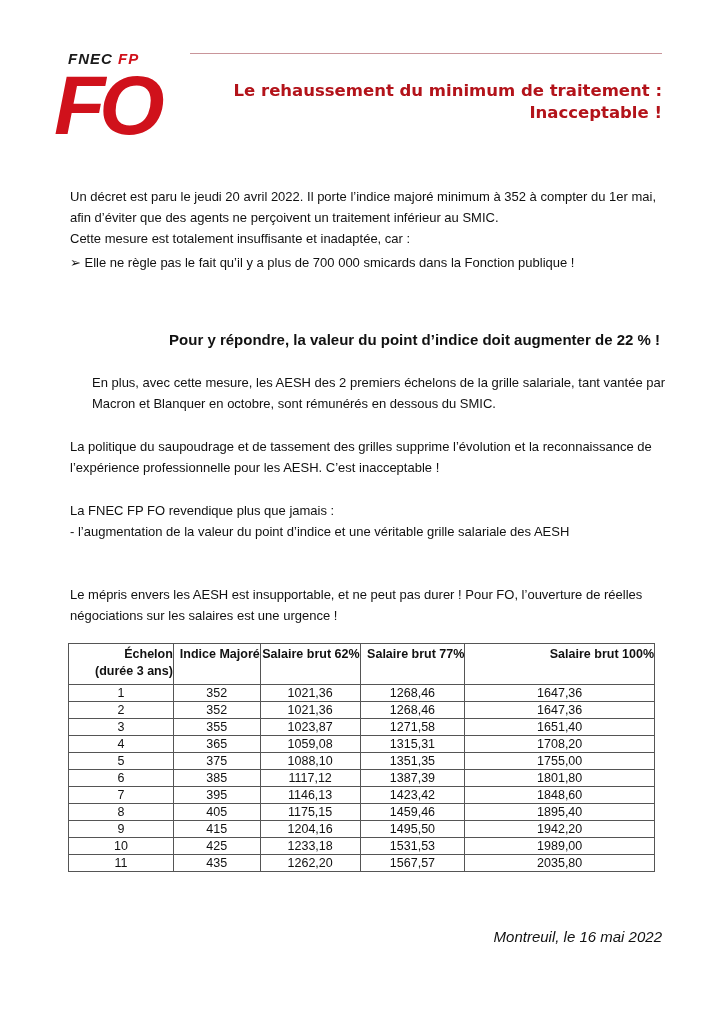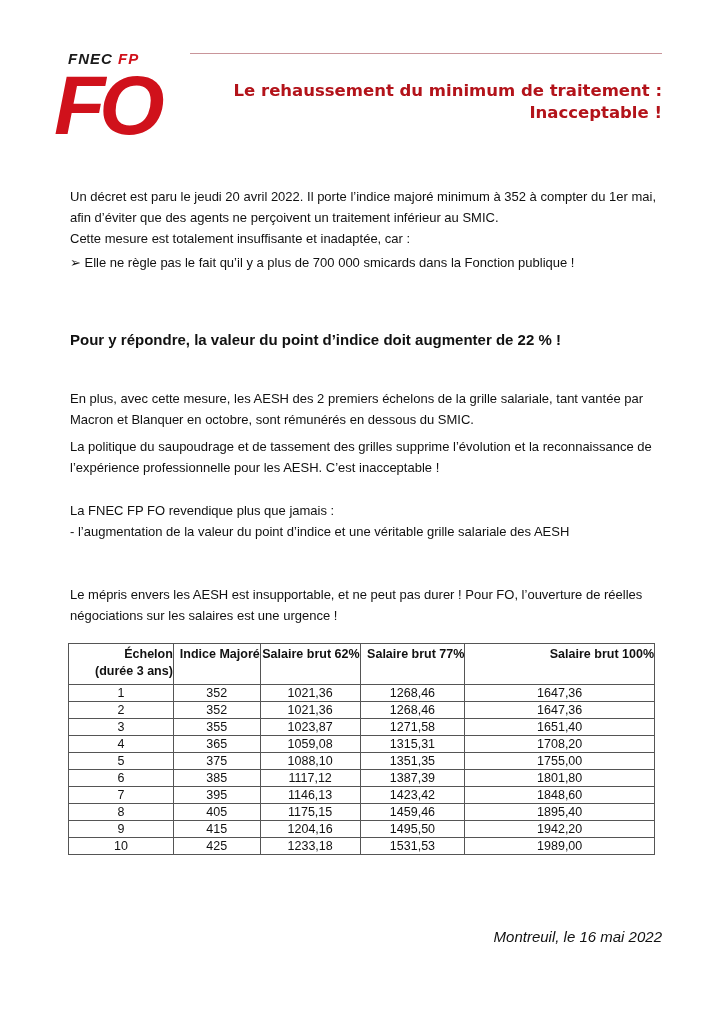--- a/index.html
+++ b/index.html
@@ -12,23 +12,23 @@
   .logo .fo { position: absolute; left: 2px; top: 10px; font-weight: 900; font-style: italic;
               font-size: 84px; line-height: 90px; color: #d0111b; letter-spacing: -6px;
               font-family: "Liberation Sans", sans-serif; }
   .rule { position: absolute; left: 190px; top: 53px; width: 472px; height: 1px; background: #c9959a; }
   .titles { position: absolute; right: 62px; top: 80px; text-align: right; color: #b3131a;
             font-weight: bold; font-size: 16.5px; line-height: 22px; font-family: "DejaVu Sans", sans-serif; }
   .body { position: absolute; left: 70px; width: 590px; font-size: 13px; line-height: 21px; }
   .p1 { top: 186px; }
   .p1 div { margin: 0; }
   .bullet { margin-top: 3px !important; }
-  .headline { position: absolute; left: 70px; width: 590px; top: 331px; text-align: left;
+  .headline { position: absolute; left: 70px; width: 590px; top: 331px; text-align: right;
               font-weight: bold; font-size: 15px; }
-  .p2 { top: 388px; }
+  .p2 { top: 372px; margin-left: 22px; }
   .p3 { top: 436px; }
   .p4 { top: 500px; }
   .p5 { top: 584px; }
   table.grid { position: absolute; left: 68px; top: 643px; width: 587px; border-collapse: collapse;
                font-size: 12.5px; }
   table.grid th, table.grid td { border: 1px solid #555; text-align: center; padding: 0; }
   table.grid th { font-weight: bold; vertical-align: top; height: 38px; line-height: 17px; padding-top: 2px; text-align: right; }
   table.grid td { height: 16px; line-height: 16px; }
   .sign { position: absolute; right: 62px; top: 928px; font-style: italic; font-size: 15px; }
 </style>
@@ -147,16 +147,23 @@
         <td>1495,50</td>
         <td>1942,20</td>
       </tr>
       <tr>
         <td>10</td>
         <td>425</td>
         <td>1233,18</td>
         <td>1531,53</td>
         <td>1989,00</td>
       </tr>
+      <tr>
+        <td>11</td>
+        <td>435</td>
+        <td>1262,20</td>
+        <td>1567,57</td>
+        <td>2035,80</td>
+      </tr>
     </tbody>
 </table>
 
 <div class="sign">Montreuil, le 16 mai 2022</div>
 
 </body></html>

